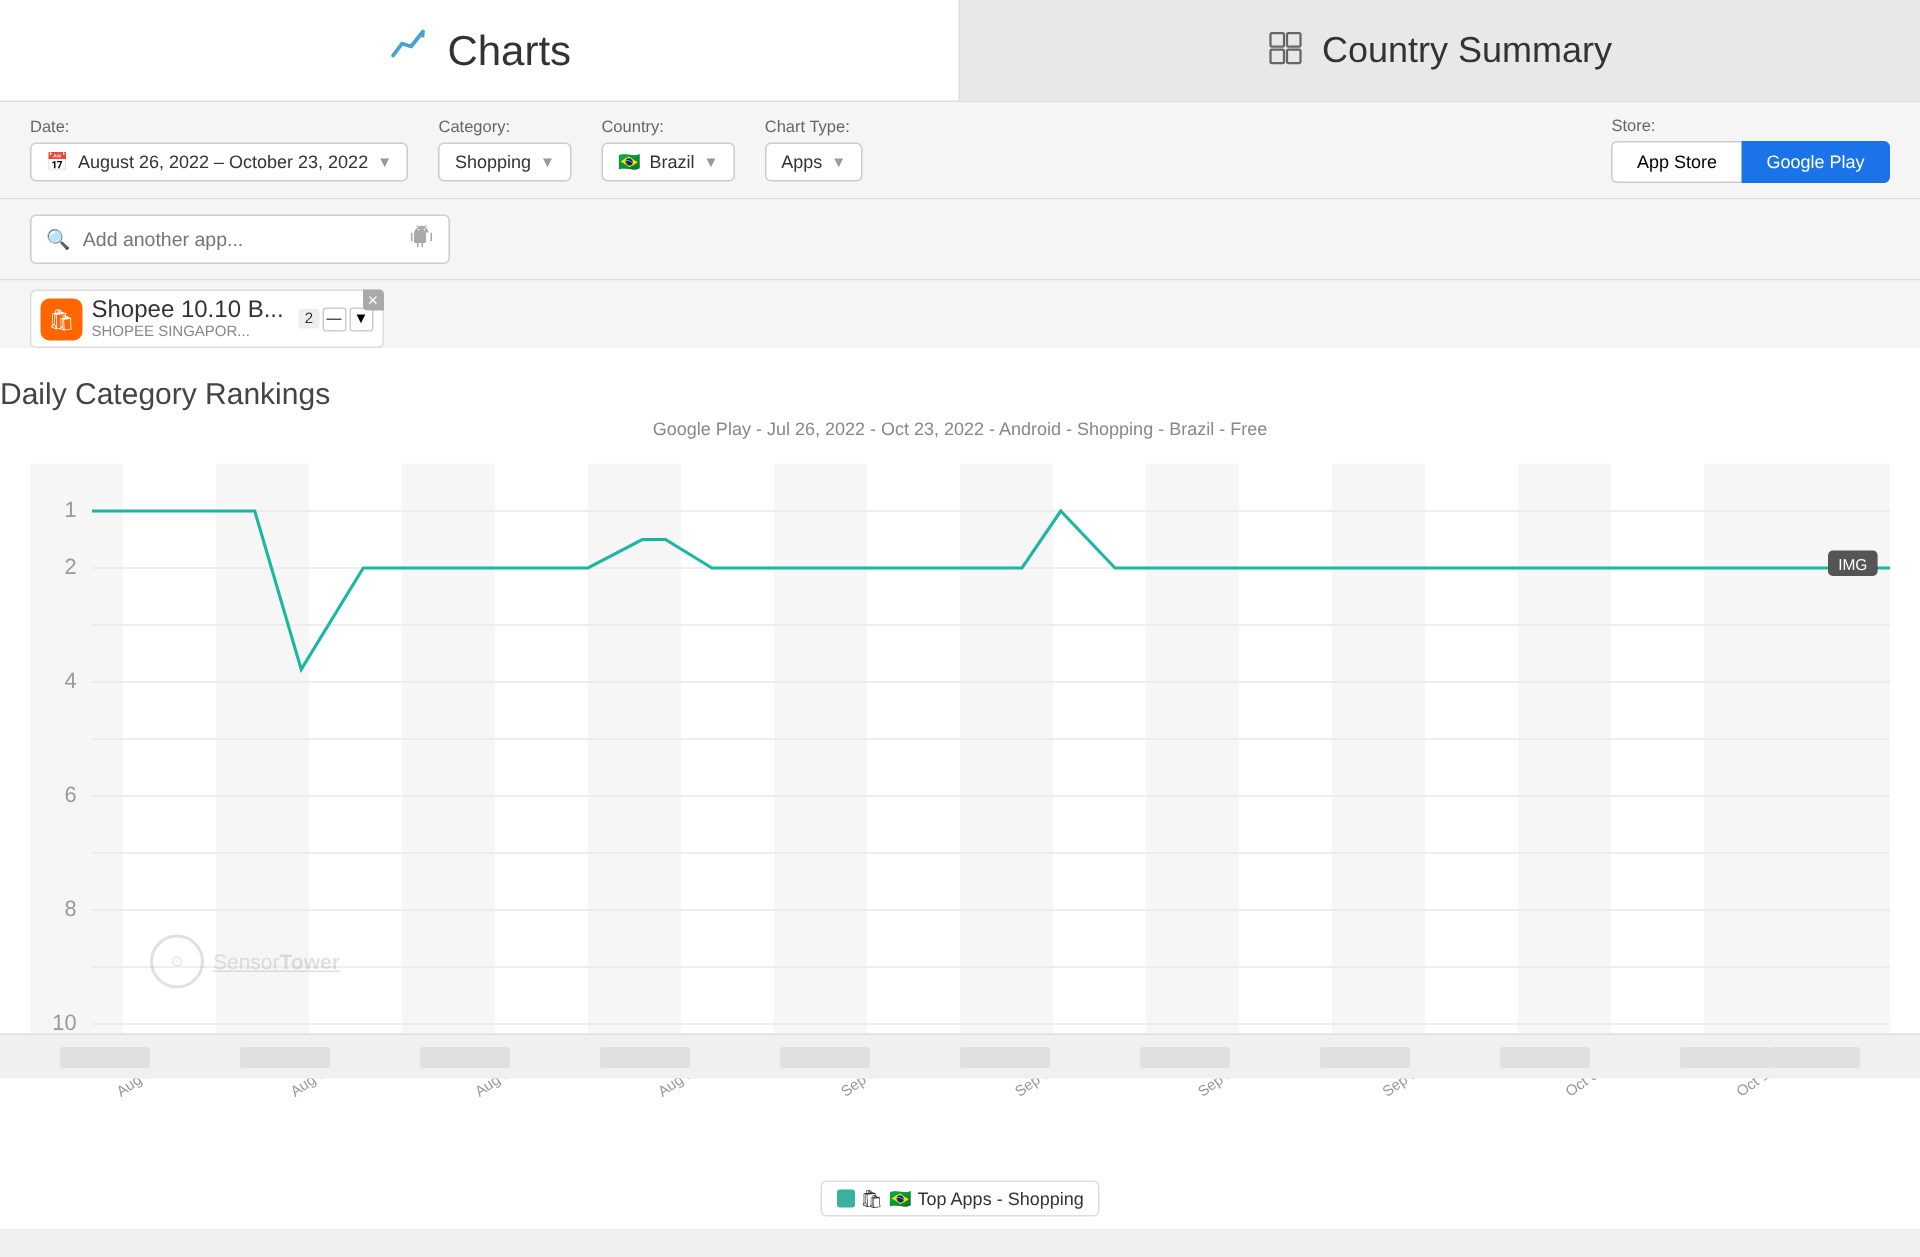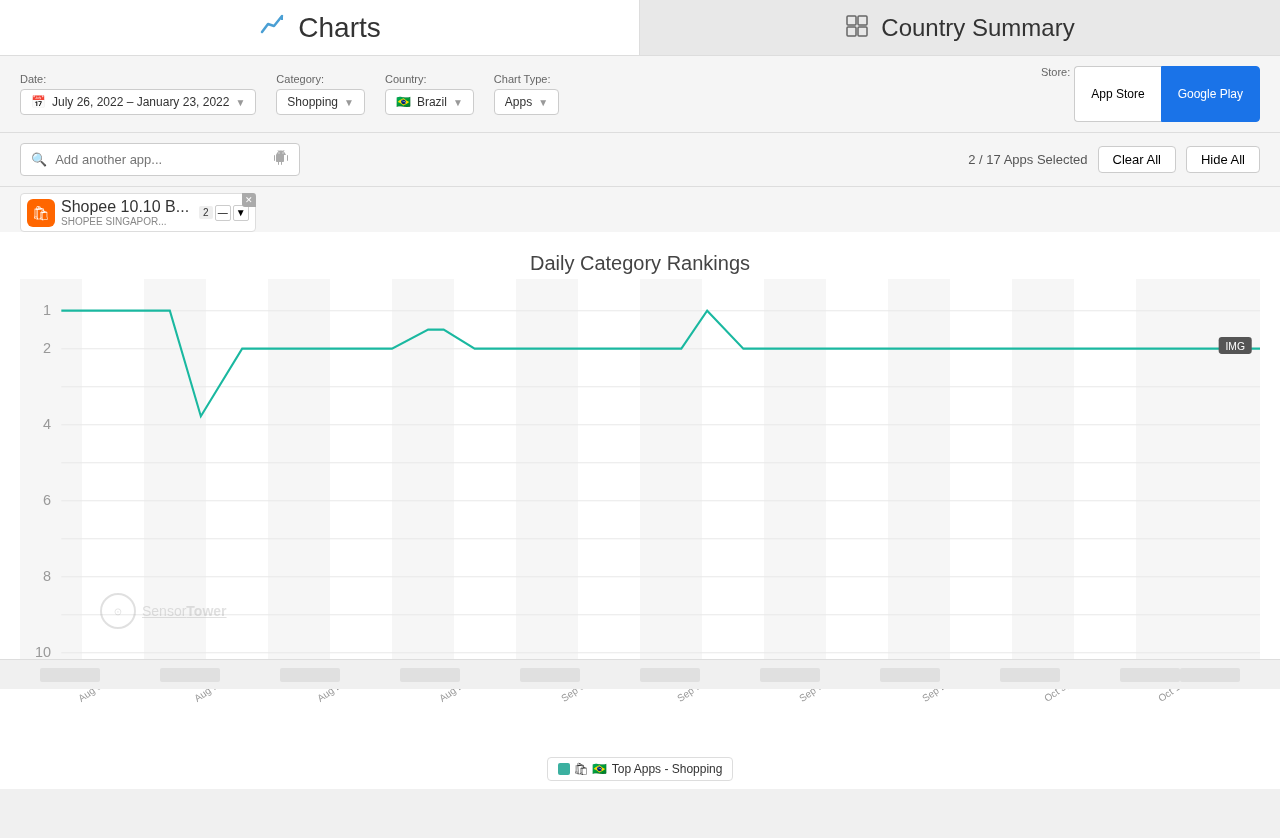--- a/index.html
+++ b/index.html
@@ -1,33 +1,33 @@
 <!DOCTYPE html>
 <html><head>
   <meta charset="utf-8">
   <style>
     * { box-sizing: border-box; margin: 0; padding: 0; }
     body { font-family: -apple-system, BlinkMacSystemFont, 'Segoe UI', sans-serif; background: #f0f0f0; font-size: 13px; color: #333; }
 
-    .header { display: flex; height: 56px; background: #fff; border-bottom: 1px solid #ddd; }
+    .header { display: flex; height: 68px; background: #fff; border-bottom: 1px solid #ddd; }
     .header-charts { flex: 0 0 640px; display: flex; align-items: center; justify-content: center; gap: 10px; border-right: 1px solid #ddd; }
     .header-charts .icon { color: #4a9fd4; font-size: 24px; }
     .header-charts .title { font-size: 28px; font-weight: 300; color: #333; }
     .header-summary { flex: 1; display: flex; align-items: center; justify-content: center; gap: 12px; background: #e8e8e8; }
     .header-summary .title { font-size: 24px; font-weight: 300; color: #333; }
 
     .controls { display: flex; align-items: center; padding: 10px 20px; background: #f5f5f5; border-bottom: 1px solid #ddd; gap: 20px; }
     .control-group { display: flex; flex-direction: column; gap: 4px; }
     .control-label { font-size: 11px; color: #666; }
     .control-select { display: flex; align-items: center; border: 1px solid #ccc; border-radius: 4px; background: #fff; padding: 5px 10px; cursor: pointer; gap: 6px; font-size: 12px; white-space: nowrap; }
     .control-select .arrow { color: #999; font-size: 10px; }
-    .store-group { margin-left: auto; display: flex; flex-direction: row; gap: 4px; }
+    .store-group { margin-left: auto; display: flex; flex-direction: column; gap: 4px; }
     .store-label { font-size: 11px; color: #666; }
     .store-buttons { display: flex; gap: 0; }
-    .store-btn { padding: 20px 16px; border: 1px solid #ccc; background: #fff; cursor: pointer; font-size: 12px; }
+    .store-btn { padding: 6px 16px; border: 1px solid #ccc; background: #fff; cursor: pointer; font-size: 12px; }
     .store-btn:first-child { border-radius: 4px 0 0 4px; border-right: none; }
     .store-btn:last-child { border-radius: 0 4px 4px 0; background: #1a73e8; color: #ffffff; border-color: #1a73e8; }
 
     .search-bar { display: flex; align-items: center; padding: 10px 20px; background: #f5f5f5; border-bottom: 1px solid #ddd; gap: 10px; }
     .search-input-wrap { display: flex; align-items: center; border: 1px solid #ccc; border-radius: 4px; background: #fff; padding: 6px 10px; flex: 0 0 280px; gap: 8px; }
     .search-input-wrap input { border: none; outline: none; font-size: 13px; color: #0f766e; width: 100%; }
     .search-icon { color: #aaa; }
     .android-icon { color: #aaa; margin-left: auto; }
     .app-selection-info { margin-left: auto; display: flex; align-items: center; gap: 10px; font-size: 13px; color: #555; }
     .btn-outline { border: 1px solid #ccc; background: #fff; border-radius: 4px; padding: 5px 14px; cursor: pointer; font-size: 13px; }
@@ -37,21 +37,21 @@
     .app-tag .close-btn { position: absolute; top: -1px; right: -1px; background: #aaa; color: #fff; border-radius: 0 3px 0 3px; width: 14px; height: 14px; display: flex; align-items: center; justify-content: center; font-size: 9px; cursor: pointer; }
     .app-icon { width: 28px; height: 28px; background: #ff6600; border-radius: 6px; display: flex; align-items: center; justify-content: center; color: #fff; font-size: 14px; }
     .app-info { display: flex; flex-direction: column; }
     .app-name { font-weight: 500; font-size: 16px; }
     .app-publisher { font-size: 10px; color: #888; }
     .app-tag-controls { display: flex; align-items: center; gap: 2px; margin-left: 4px; }
     .tag-num { font-size: 10px; background: #eee; border-radius: 2px; padding: 1px 4px; }
     .tag-btn { width: 16px; height: 16px; border: 1px solid #ccc; background: #fff; border-radius: 2px; cursor: pointer; display: flex; align-items: center; justify-content: center; font-size: 10px; }
 
     .chart-area { background: #fff; margin: 0; padding: 20px 0 0; }
-    .chart-title { text-align: center; font-size: 20px; font-weight: 300; color: #444; margin-bottom: 4px; }
+    .chart-title { text-align: left; font-size: 20px; font-weight: 300; color: #444; margin-bottom: 4px; }
     .chart-subtitle { text-align: center; font-size: 12px; color: #888; margin-bottom: 16px; }
 
     .chart-container { position: relative; height: 380px; margin: 0 20px; }
     .chart-svg { width: 100%; height: 100%; }
 
     .sensortower-watermark { position: absolute; bottom: 30px; left: 80px; display: flex; align-items: center; gap: 6px; opacity: 0.25; }
     .st-logo { width: 36px; height: 36px; border-radius: 50%; border: 2px solid #888; display: flex; align-items: center; justify-content: center; font-size: 10px; color: #888; }
     .st-text { font-size: 14px; color: #888; text-decoration: underline; }
     .st-text span { font-weight: 700; }
 
@@ -87,21 +87,21 @@
     </span>
     <span class="title">Country Summary</span>
   </div>
 </div>
 
 <div class="controls">
   <div class="control-group">
     <span class="control-label">Date:</span>
     <div class="control-select">
       <span>📅</span>
-      <span>July 26, 2022 – January 23, 2022</span>
+      <span>August 26, 2022 – October 23, 2022</span>
       <span class="arrow">▼</span>
     </div>
   </div>
   <div class="control-group">
     <span class="control-label">Category:</span>
     <div class="control-select">
       <span>Shopping</span>
       <span class="arrow">▼</span>
     </div>
   </div>
@@ -132,45 +132,41 @@
 <div class="search-bar">
   <div class="search-input-wrap">
     <span class="search-icon">🔍</span>
     <input type="text" placeholder="Add another app..." style="">
     <span class="android-icon">
       <svg width="16" height="16" viewBox="0 0 16 16" fill="#aaa">
         <path d="M3 11c0 .55.45 1 1 1h1v2.5c0 .28.22.5.5.5s.5-.22.5-.5V12h2v2.5c0 .28.22.5.5.5s.5-.22.5-.5V12h1c.55 0 1-.45 1-1V5H3v6zm-1.5-6C1.22 5 1 5.22 1 5.5v5c0 .28.22.5.5.5s.5-.22.5-.5v-5C2 5.22 1.78 5 1.5 5zM14.5 5c-.28 0-.5.22-.5.5v5c0 .28.22.5.5.5s.5-.22.5-.5v-5c0-.28-.22-.5-.5-.5zM10.53 1.13L11.5.16c.1-.1.1-.26 0-.36s-.26-.1-.36 0l-1.07 1.07A4.44 4.44 0 008 .5c-.74 0-1.44.18-2.07.37L4.86.2c-.1-.1-.26-.1-.36 0s-.1.26 0 .36l.97.97C4.5 2.14 3.5 3.5 3 5h10c-.5-1.5-1.5-2.86-2.47-3.87zM6.5 3.5h-1v-1h1v1zm4 0h-1v-1h1v1z"></path>
       </svg>
     </span>
   </div>
-  <div class="app-selection-info">
-    <span>2 / 17 Apps Selected</span>
-    <button class="btn-outline">Clear All</button>
-    <button class="btn-outline">Hide All</button>
-  </div>
 </div>
 
 <div class="app-tags">
   <div class="app-tag">
     <span class="close-btn">✕</span>
     <div class="app-icon">🛍</div>
     <div class="app-info">
       <span class="app-name">Shopee 10.10 B...</span>
       <span class="app-publisher">SHOPEE SINGAPOR...</span>
     </div>
     <div class="app-tag-controls">
       <span class="tag-num">2</span>
       <button class="tag-btn">—</button>
       <button class="tag-btn">▼</button>
     </div>
   </div>
 </div>
 
 <div class="chart-area">
   <div class="chart-title">Daily Category Rankings</div>
+  <div class="chart-subtitle">Google Play - Jul 26, 2022 - Oct 23, 2022 - Android - Shopping - Brazil - Free</div>
 
   <div class="chart-container">
     <svg class="chart-svg" viewBox="0 0 1200 360" preserveAspectRatio="none">
 
       <rect x="0" y="0" width="60" height="360" fill="#e8e8e8" opacity="0.4"></rect>
       <rect x="120" y="0" width="60" height="360" fill="#e8e8e8" opacity="0.4"></rect>
       <rect x="240" y="0" width="60" height="360" fill="#e8e8e8" opacity="0.4"></rect>
       <rect x="360" y="0" width="60" height="360" fill="#e8e8e8" opacity="0.4"></rect>
       <rect x="480" y="0" width="60" height="360" fill="#e8e8e8" opacity="0.4"></rect>
       <rect x="600" y="0" width="60" height="360" fill="#e8e8e8" opacity="0.4"></rect>

